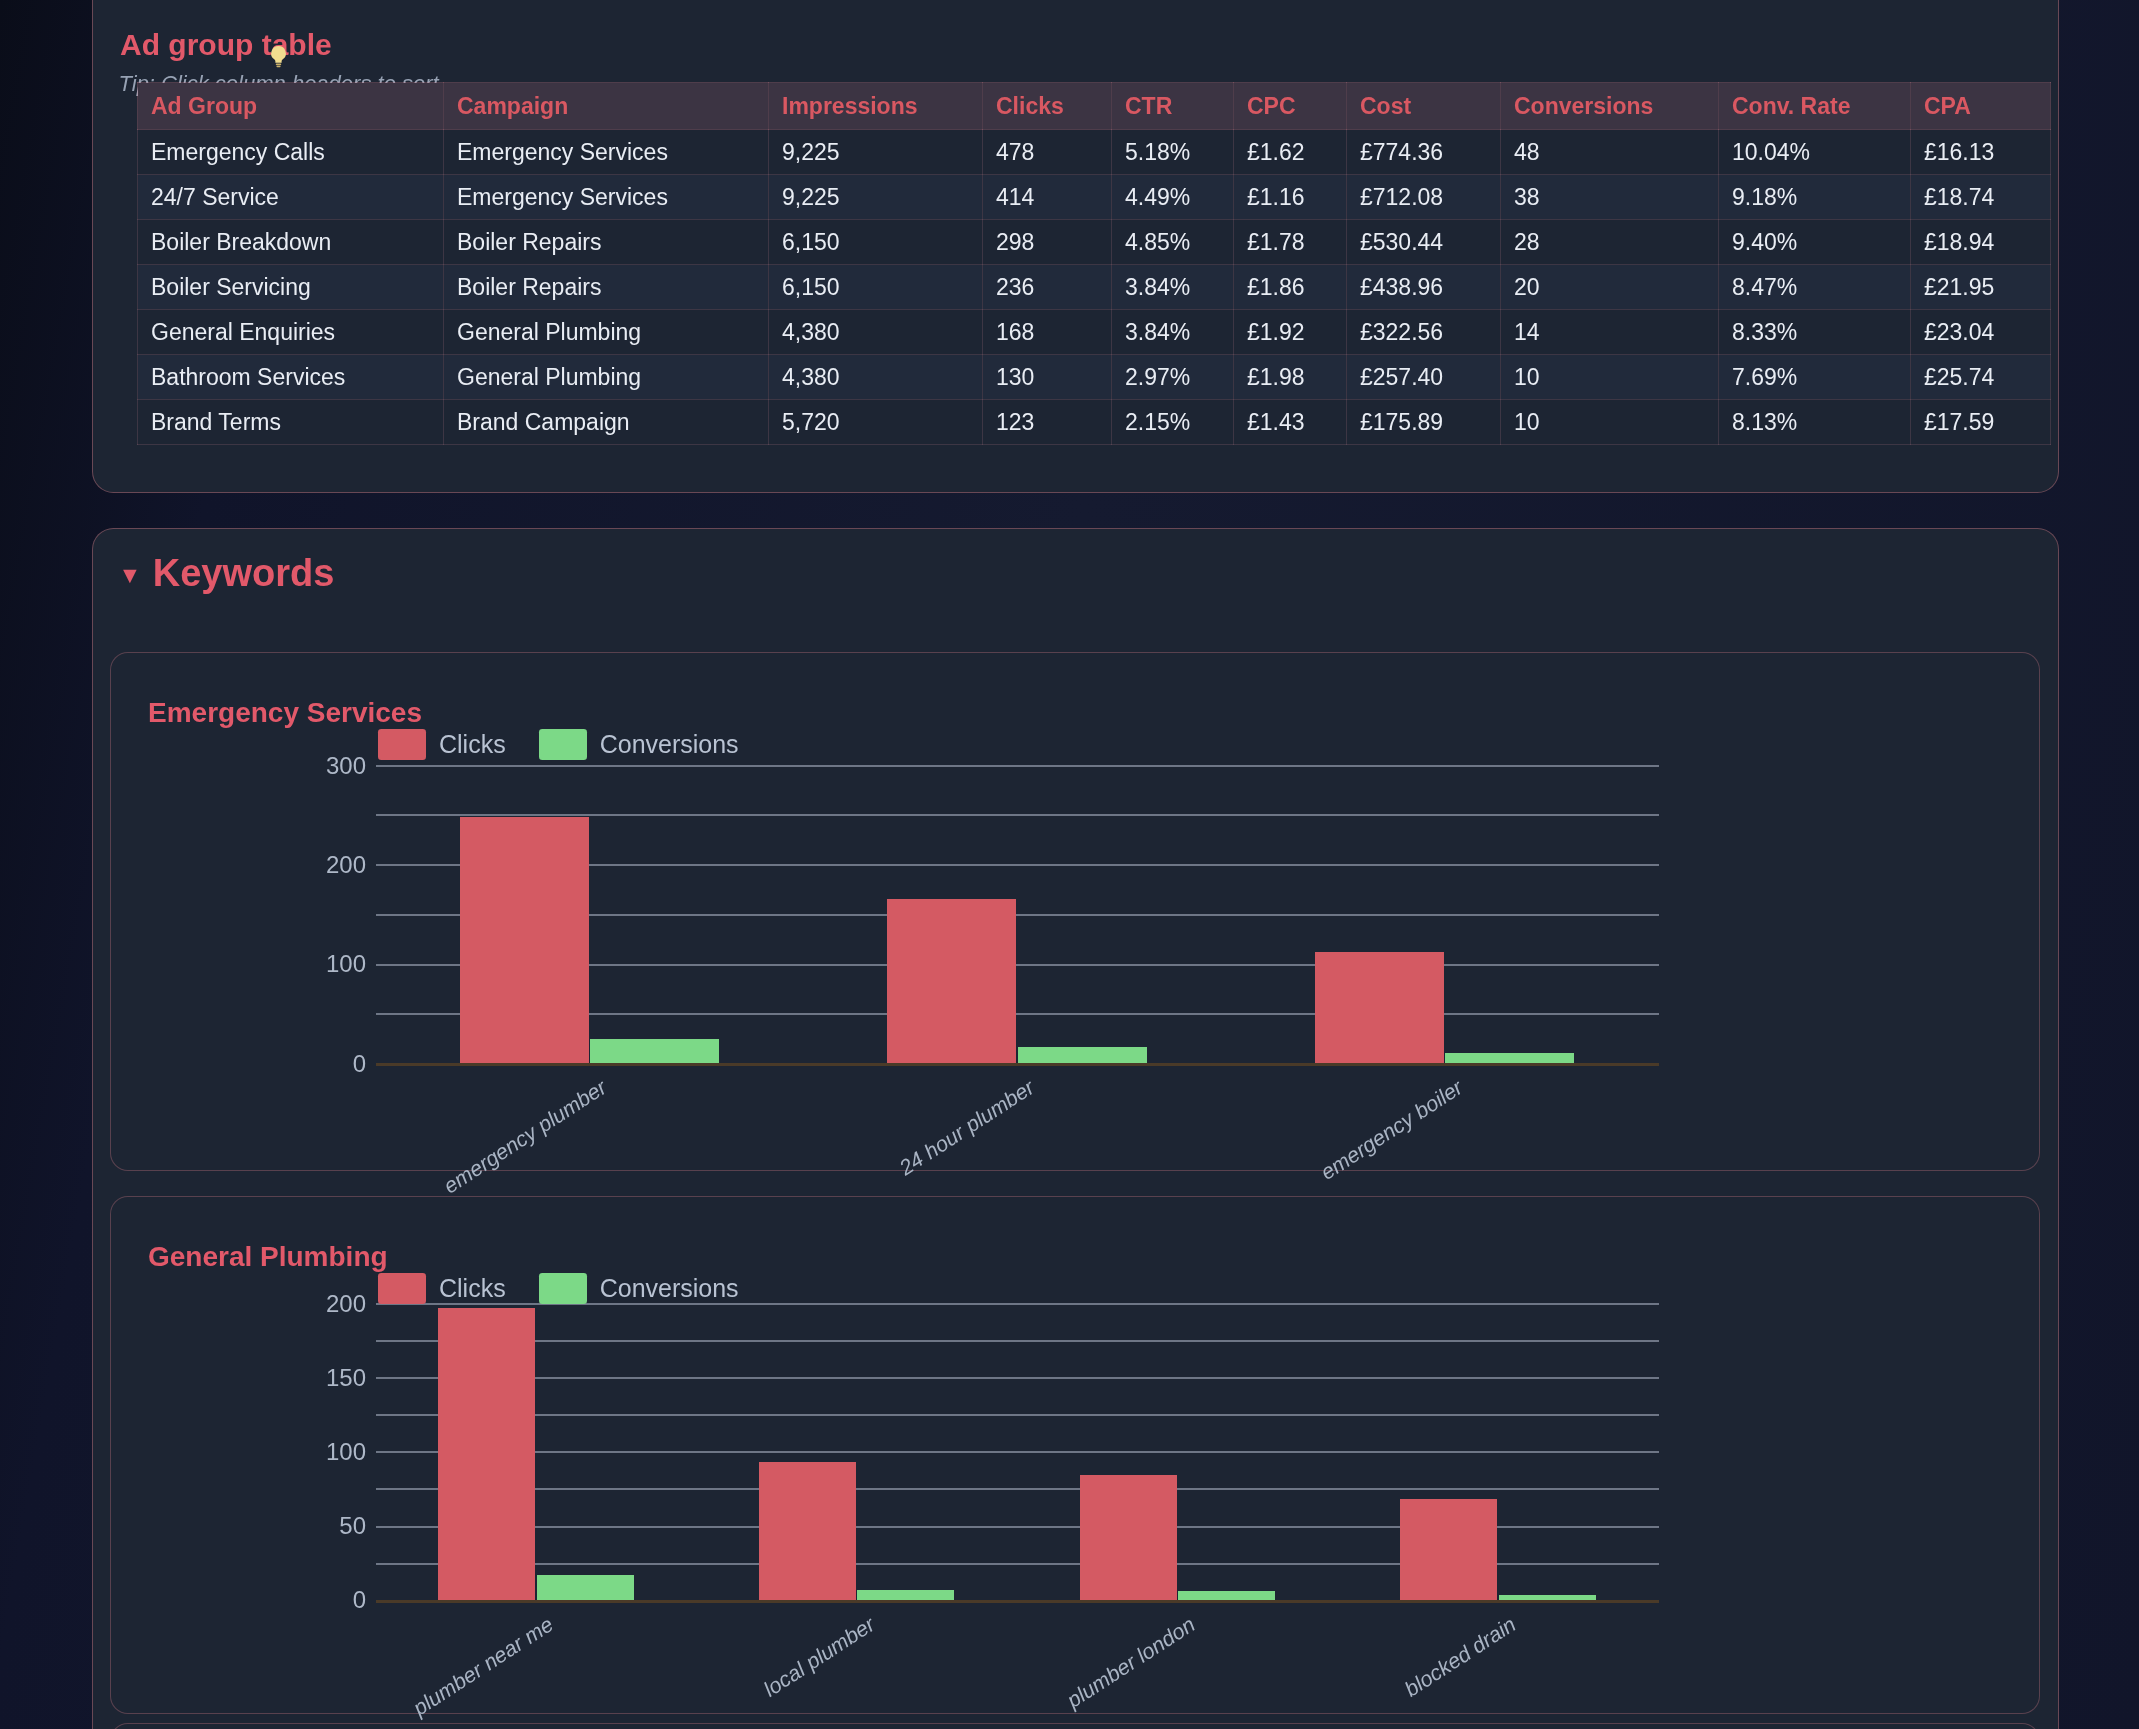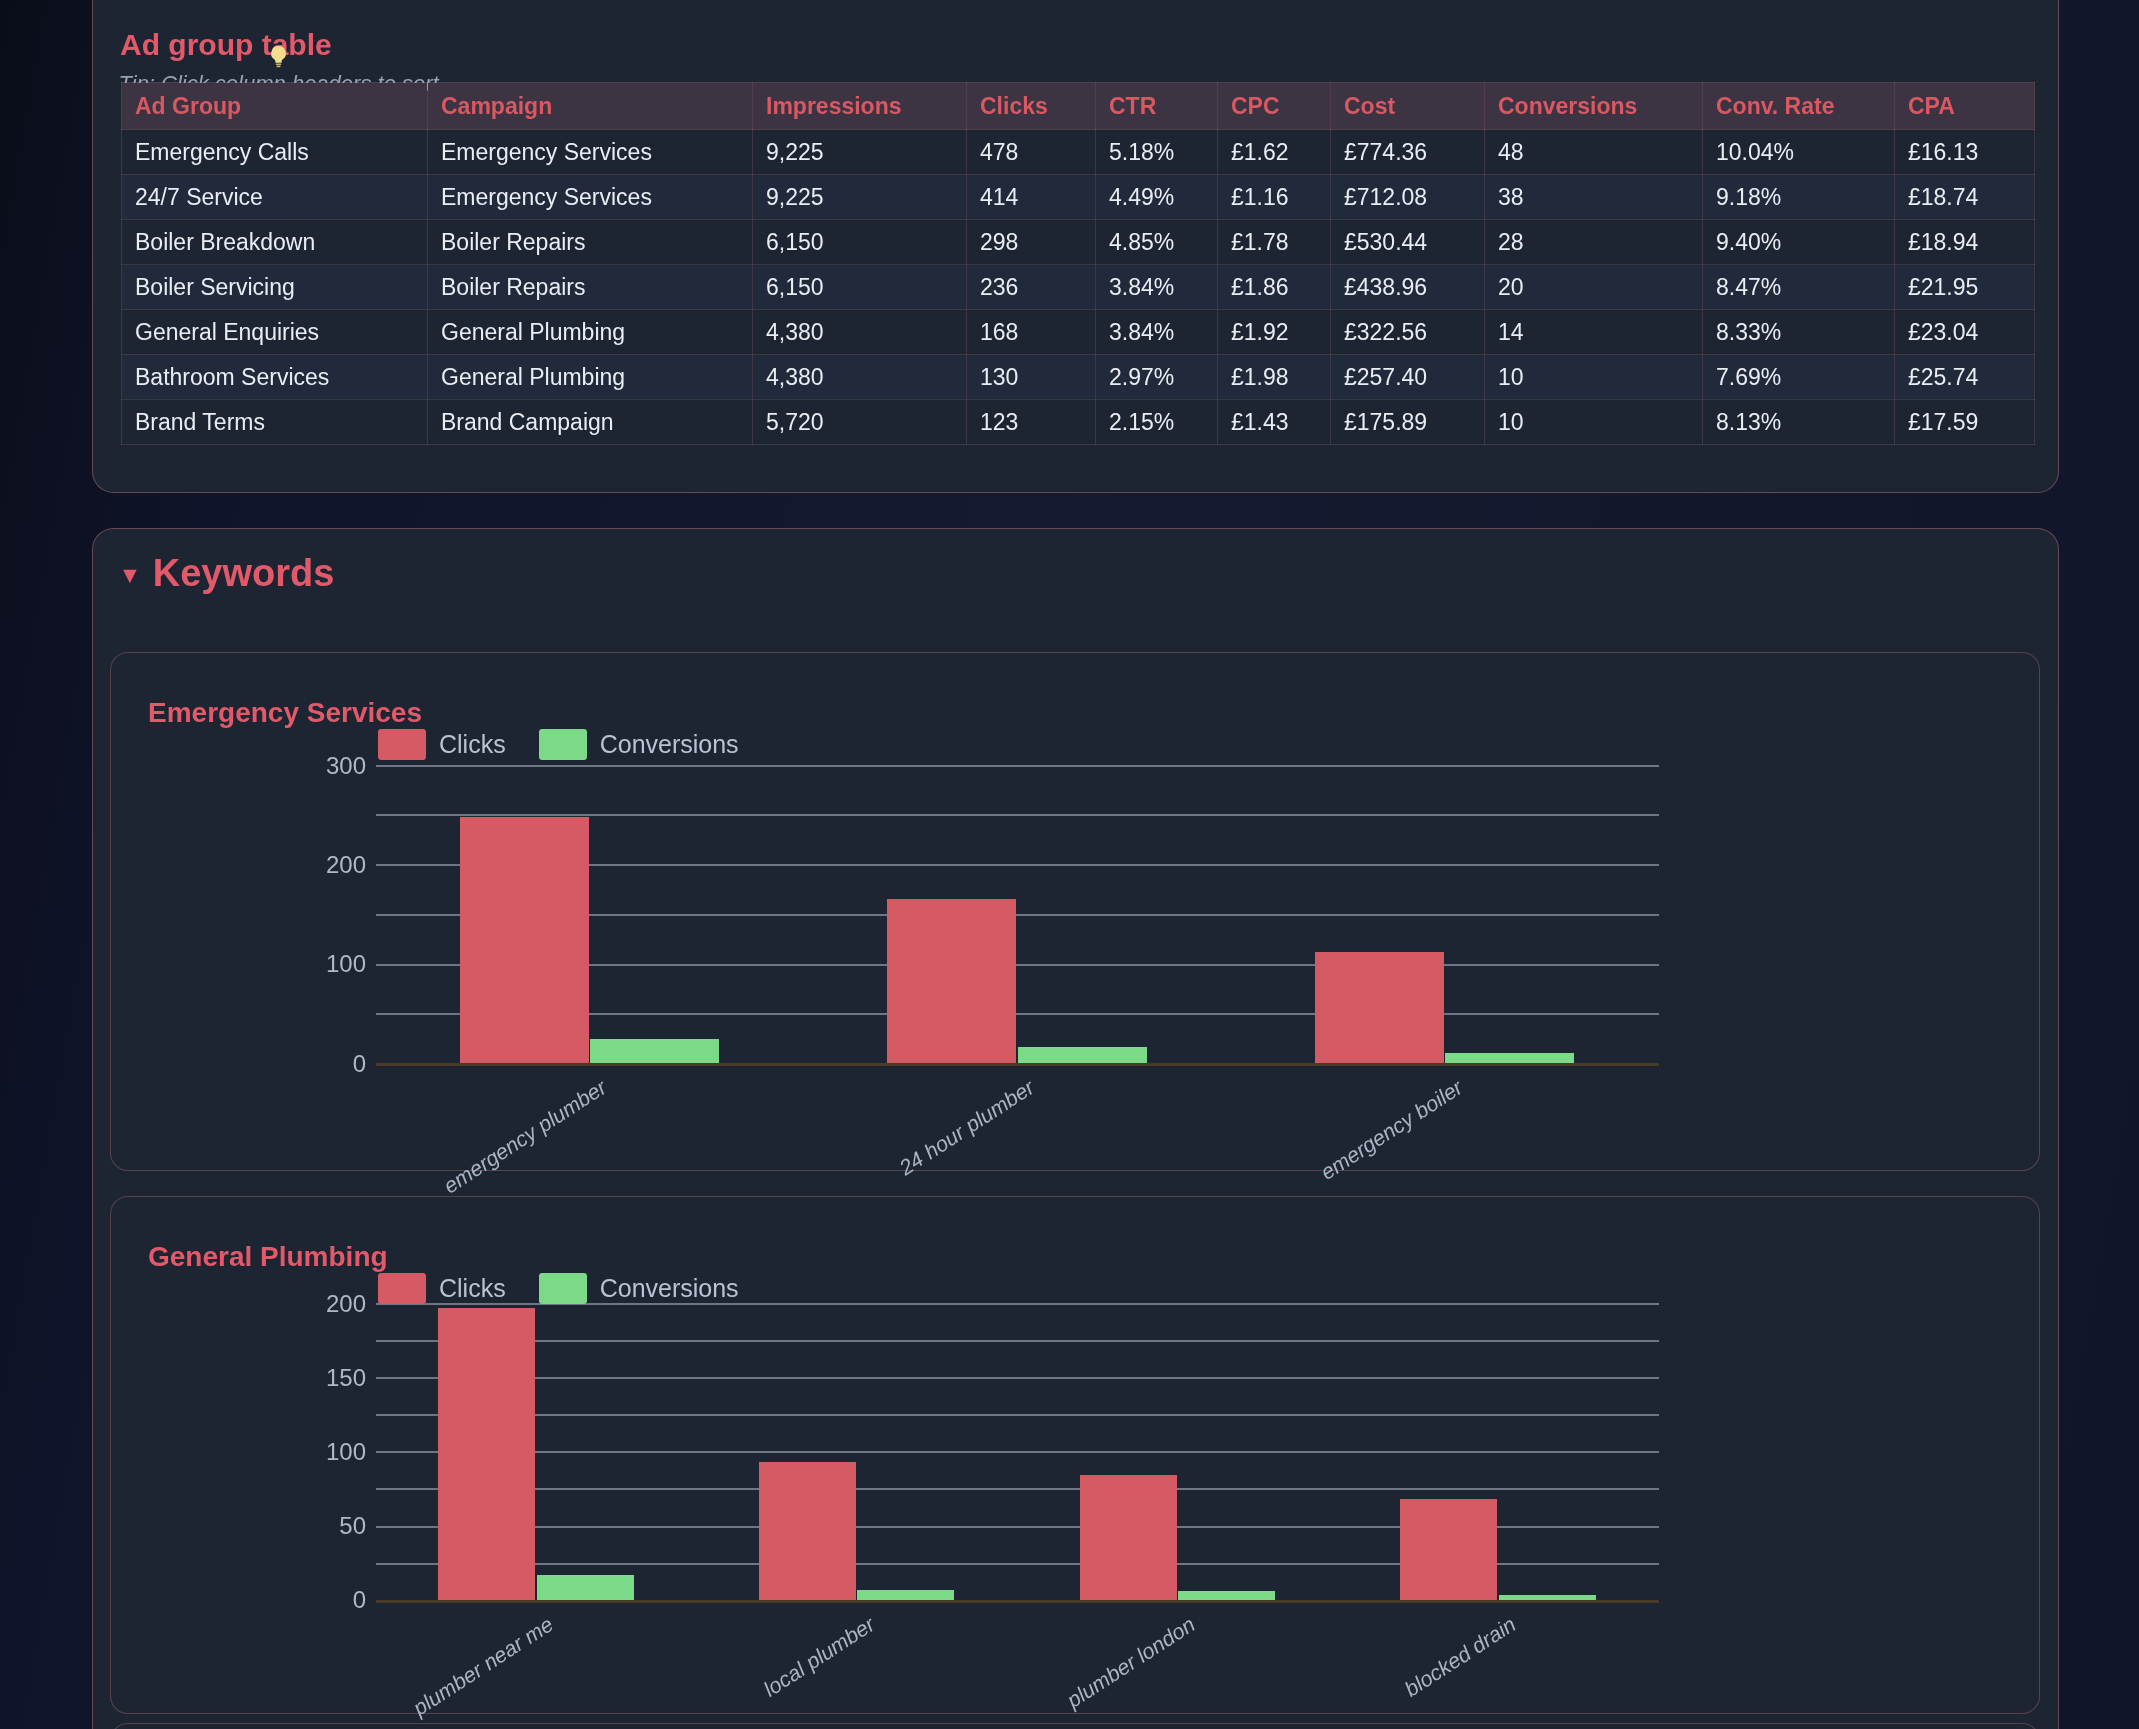--- a/index.html
+++ b/index.html
@@ -28,21 +28,21 @@
   .legend .item{display:flex;align-items:center;gap:13px;}
   .legend .swatch{width:48px;height:31px;border-radius:3.3px;}
   .legend .lab{font-size:25px;color:#b9c3d3;line-height:1;}
   .gridline{position:absolute;height:1.6px;background:rgba(176,185,202,.55);}
   .axisline{position:absolute;height:2.5px;background:#4a3a28;}
   .ytick{position:absolute;font-size:24px;color:#aeb8c8;text-align:right;width:74px;transform:translateY(-50%);line-height:1;}
   .xlab{position:absolute;font-size:21.4px;font-style:italic;color:#a9b4c4;white-space:nowrap;
         transform:rotate(-33deg);transform-origin:100% 0%;line-height:1;}
   .bar{position:absolute;}
   
-  .tablewrap{position:absolute;left:28px;top:130px;}
+  .tablewrap{position:absolute;left:44px;top:130px;}
   table{border-collapse:collapse;table-layout:fixed;width:1912px;font-size:23px;}
   th{background:#3c3443;color:#d95862;font-weight:bold;text-align:left;height:47px;
      padding:0 0 0 13px;border:0.8px solid rgba(213,125,140,.28);box-sizing:border-box;white-space:nowrap;overflow:hidden;}
   td{height:45px;padding:0 0 0 13px;color:#e9edf4;background:#1d2533;
      border:0.8px solid rgba(190,125,140,.20);border-top:0.8px solid rgba(213,125,140,.26);
      box-sizing:border-box;white-space:nowrap;overflow:hidden;}
   tbody tr:nth-child(even) td{background:#212a3b;}
 </style>
 </head>
 <body>

